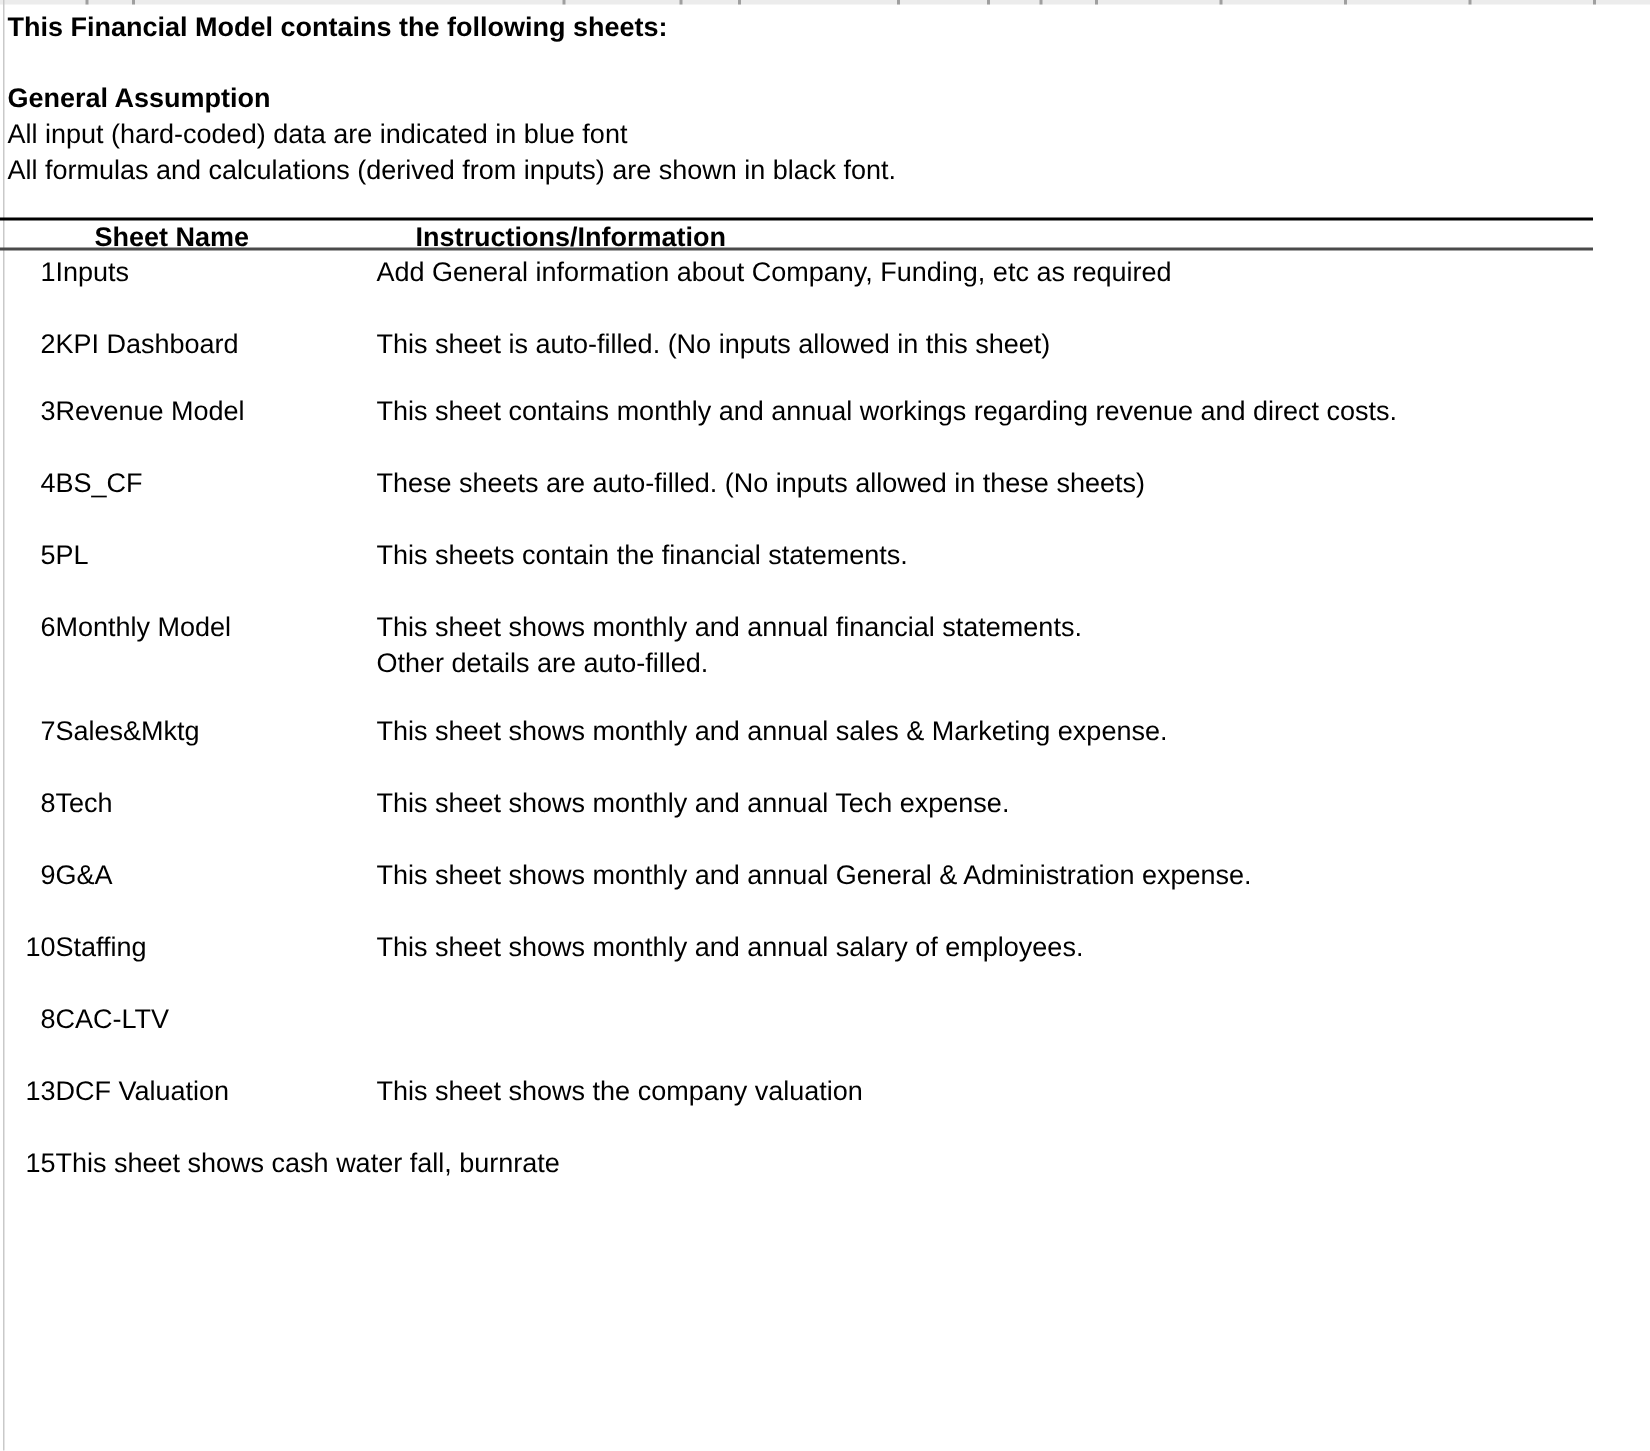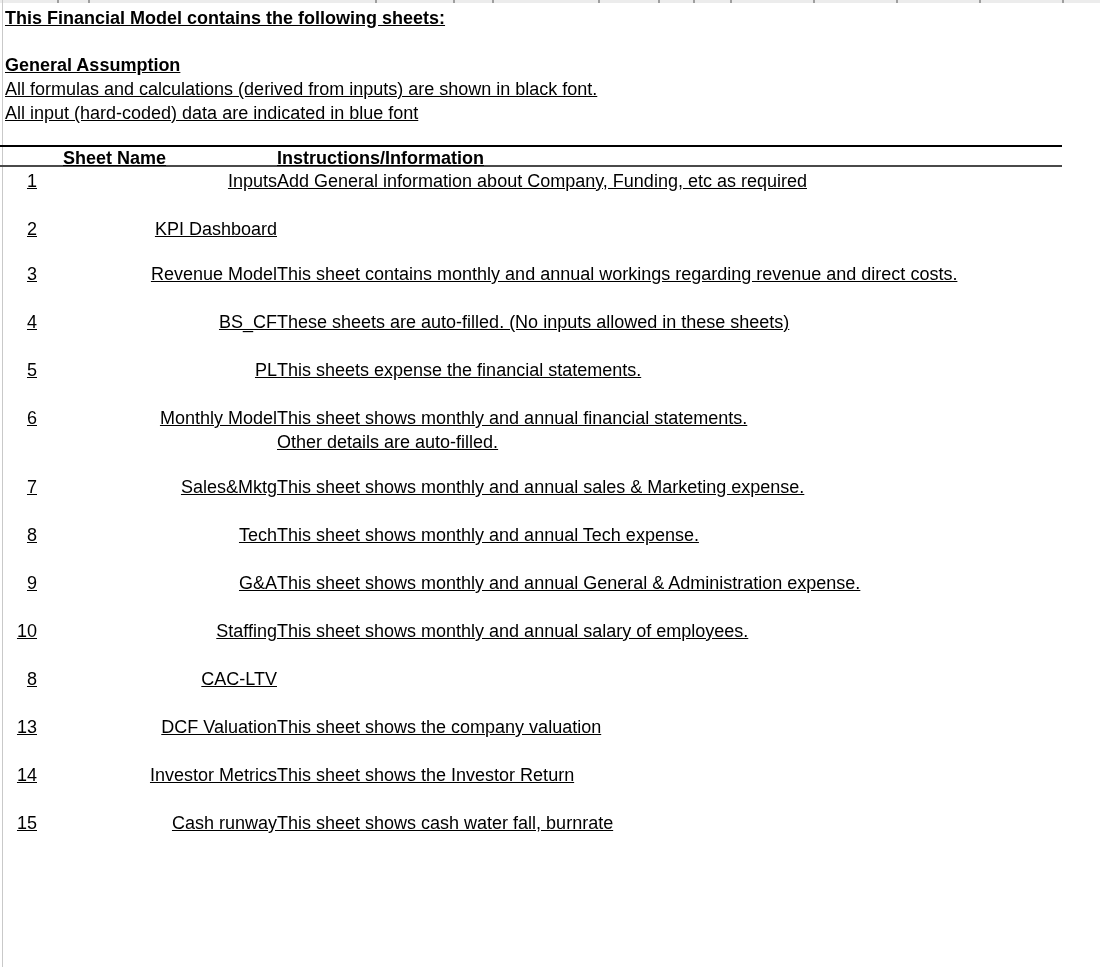--- a/index.html
+++ b/index.html
@@ -8,39 +8,39 @@
     background:#ffffff;
     font-family:"Liberation Sans","DejaVu Sans",sans-serif;
     font-size:18px;color:#000000;
     position:relative;overflow:hidden;
   }
   
   .top-strip{position:absolute;top:0;left:0;width:1100px;height:3px;background:#ececec;}
   .tick{position:absolute;top:0;width:2px;height:3px;background:#9f9f9f;}
   .left-gridline{position:absolute;top:0;left:2px;width:1px;height:967px;background:#c9c9c9;}
   
-  .doc{position:absolute;top:6px;left:0;width:1100px;text-decoration:underline;}
+  .doc{position:absolute;top:6px;left:0;width:1100px;}
   .pad{padding-left:5px;}
   .title{font-weight:bold;line-height:24px;}
   .section-heading{font-weight:bold;line-height:24px;margin-top:23px;}
   .note{line-height:24px;}
   
   .table-header{
     margin-top:20px;width:1062px;box-sizing:border-box;
     border-top:2px solid #000000;border-bottom:2px solid #4a4a4a;
     height:22px;line-height:22px;display:flex;font-weight:bold;
   }
   .hdr-spacer{width:63px;}
   .hdr-name{width:214px;}
   .hdr-instr{flex:1;}
   .rows{margin-top:2px;}
   .row{display:flex;line-height:24px;margin-bottom:24px;}
   .row.multi{margin-bottom:21px;}
   .cell-num{width:37px;text-align:right;flex:none;}
-  .cell-name{width:214px;margin-left:26px;flex:none;text-align:right;}
+  .cell-name{width:214px;flex:none;}
   .cell-desc{flex:1;}
 </style>
 </head>
 <body>
 
 <div class="top-strip">
     <div class="tick" style="left: 57px;"></div>
     <div class="tick" style="left: 88px;"></div>
     <div class="tick" style="left: 375px;"></div>
     <div class="tick" style="left: 453px;"></div>
@@ -52,62 +52,63 @@
     <div class="tick" style="left: 813px;"></div>
     <div class="tick" style="left: 896px;"></div>
     <div class="tick" style="left: 979px;"></div>
     <div class="tick" style="left: 1062px;"></div>
   </div>
 <div class="left-gridline"></div>
 
 <div class="doc">
   <div class="title pad">This Financial Model contains the following sheets:</div>
   <div class="section-heading pad">General Assumption</div>
+  <div class="note pad">All input (hard-coded) data are indicated in blue font</div>
   <div class="note pad">All formulas and calculations (derived from inputs) are shown in black font.</div>
-  <div class="note pad">All input (hard-coded) data are indicated in blue font</div>
 
   <div class="table-header">
     <div class="hdr-spacer"></div>
     <div class="hdr-name">Sheet Name</div>
     <div class="hdr-instr">Instructions/Information</div>
   </div>
 
   <div class="rows">
       <div class="row">
         <div class="cell-num">1</div>
         <div class="cell-name">Inputs</div>
         <div class="cell-desc">
           <div>Add General information about Company, Funding, etc as required</div>
         </div>
       </div>
       <div class="row multi">
         <div class="cell-num">2</div>
         <div class="cell-name">KPI Dashboard</div>
         <div class="cell-desc">
+          <div>This sheet is auto-filled. (No inputs allowed in this sheet)</div>
         </div>
       </div>
       <div class="row">
         <div class="cell-num">3</div>
         <div class="cell-name">Revenue Model</div>
         <div class="cell-desc">
           <div>This sheet contains monthly and annual workings regarding revenue and direct costs.</div>
         </div>
       </div>
       <div class="row">
         <div class="cell-num">4</div>
         <div class="cell-name">BS_CF</div>
         <div class="cell-desc">
           <div>These sheets are auto-filled. (No inputs allowed in these sheets)</div>
         </div>
       </div>
       <div class="row">
         <div class="cell-num">5</div>
         <div class="cell-name">PL</div>
         <div class="cell-desc">
-          <div>This sheets expense the financial statements.</div>
+          <div>This sheets contain the financial statements.</div>
         </div>
       </div>
       <div class="row multi">
         <div class="cell-num">6</div>
         <div class="cell-name">Monthly Model</div>
         <div class="cell-desc">
           <div>This sheet shows monthly and annual financial statements.</div>
           <div>Other details are auto-filled.</div>
         </div>
       </div>
@@ -144,27 +145,19 @@
         <div class="cell-name">CAC-LTV</div>
       </div>
       <div class="row">
         <div class="cell-num">13</div>
         <div class="cell-name">DCF Valuation</div>
         <div class="cell-desc">
           <div>This sheet shows the company valuation</div>
         </div>
       </div>
       <div class="row">
-        <div class="cell-num">14</div>
-        <div class="cell-name">Investor Metrics</div>
-        <div class="cell-desc">
-          <div>This sheet shows the Investor Return</div>
-        </div>
-      </div>
-      <div class="row">
         <div class="cell-num">15</div>
-        <div class="cell-name">Cash runway</div>
         <div class="cell-desc">
           <div>This sheet shows cash water fall, burnrate</div>
         </div>
       </div>
     </div>
 </div>
 
 </body></html>

